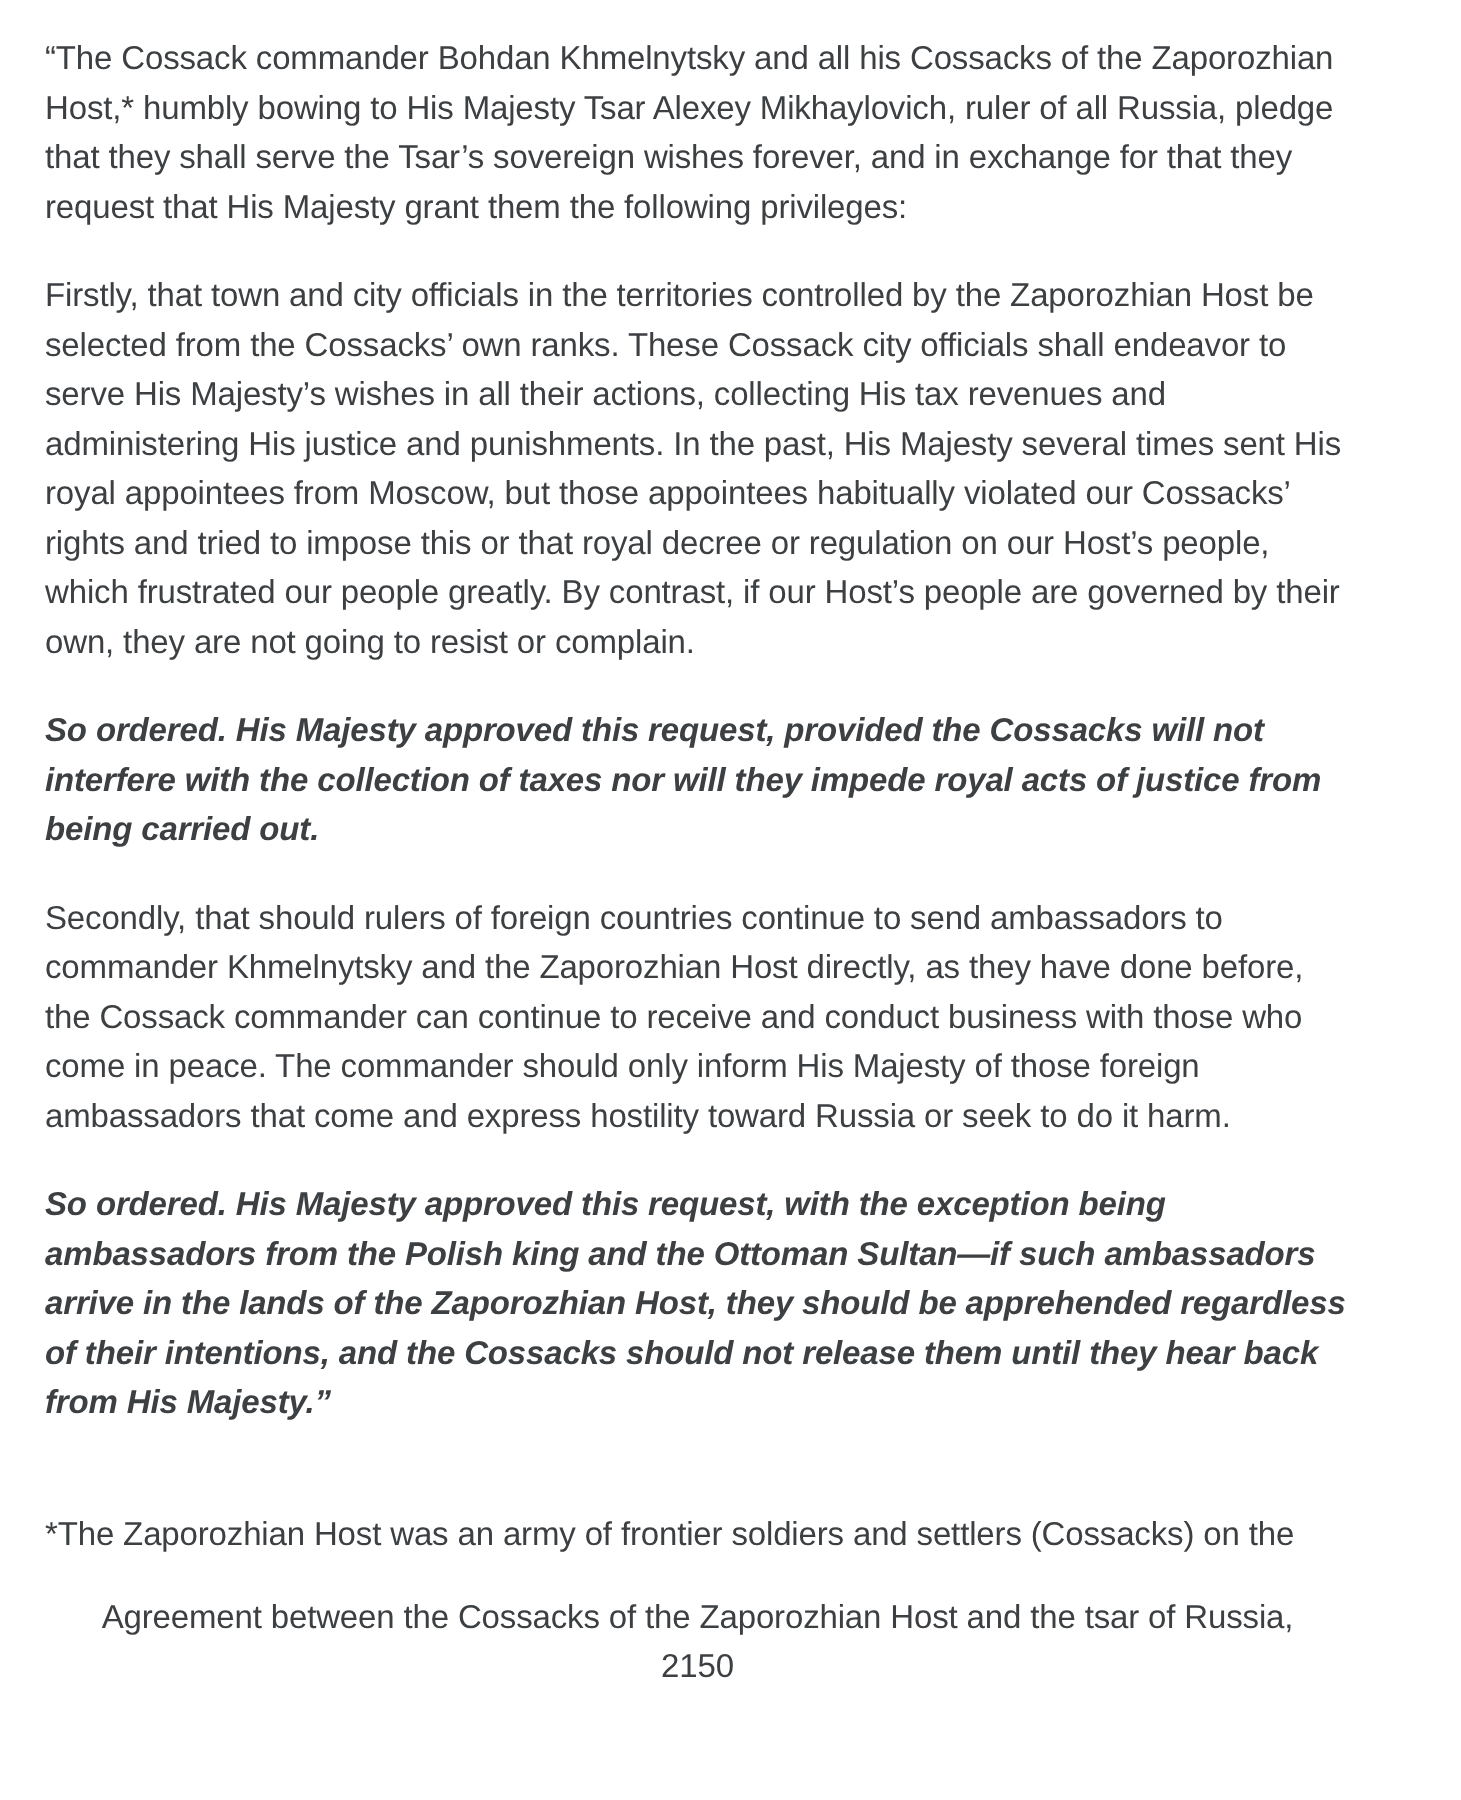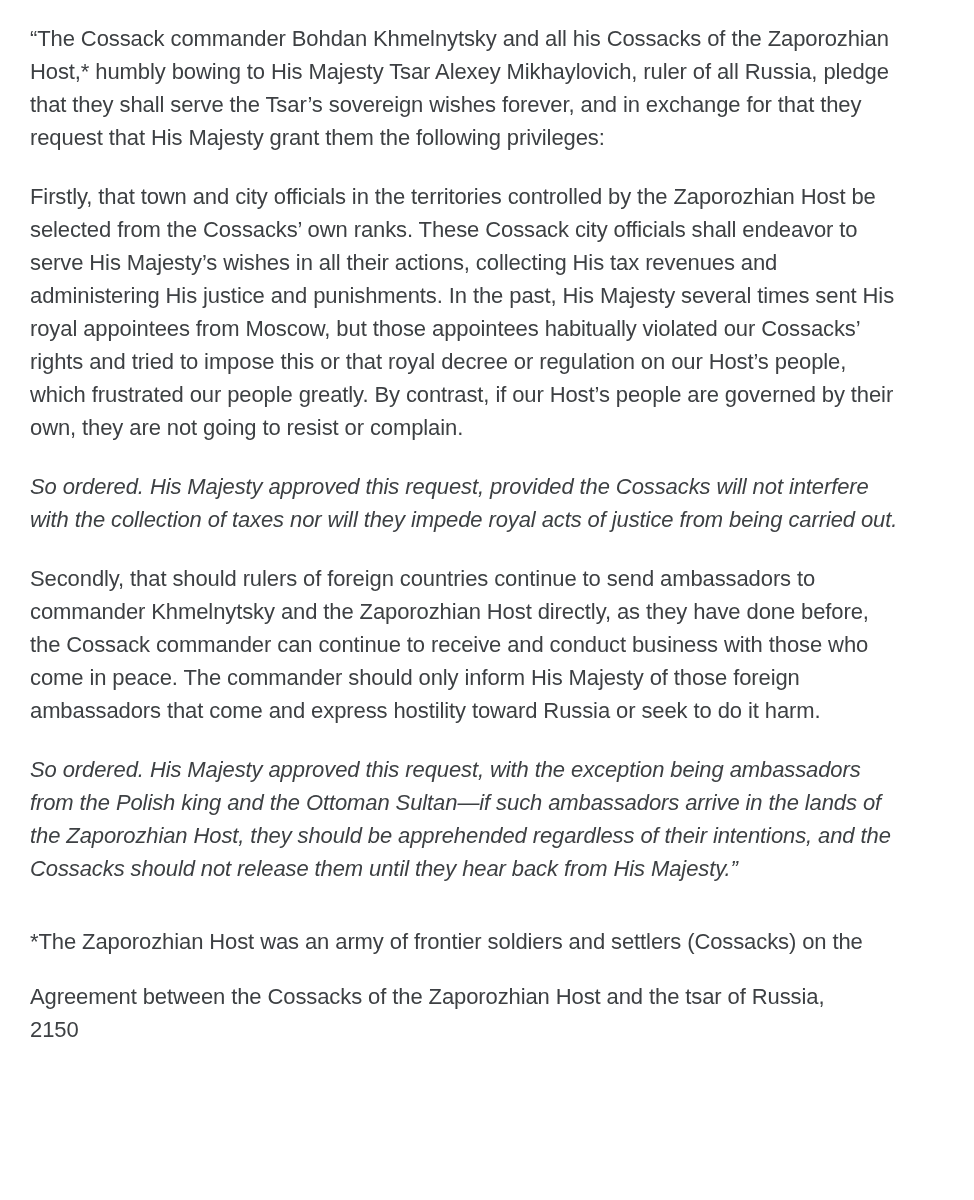--- a/index.html
+++ b/index.html
@@ -25,30 +25,31 @@
     font-size: 22px;
     line-height: 33px;
     letter-spacing: -0.1px;
     font-weight: 400;
   }
   .para.first {
     margin-top: 0;
   }
   .para.italic {
     font-style: italic;
+    font-weight: bold;
   }
   .para.footnote-start {
-    margin-top: 40px;
+    margin-top: 55px;
   }
   .para.footnote-cont {
     margin-top: 14px;
   }
   .para.attribution {
     margin-top: 22px;
-    text-align: left;
+    text-align: center;
   }
   .attribution .attr-line {
     display: block;
   }
 </style>
 </head>
 <body>
 
 <main class="page">
 

